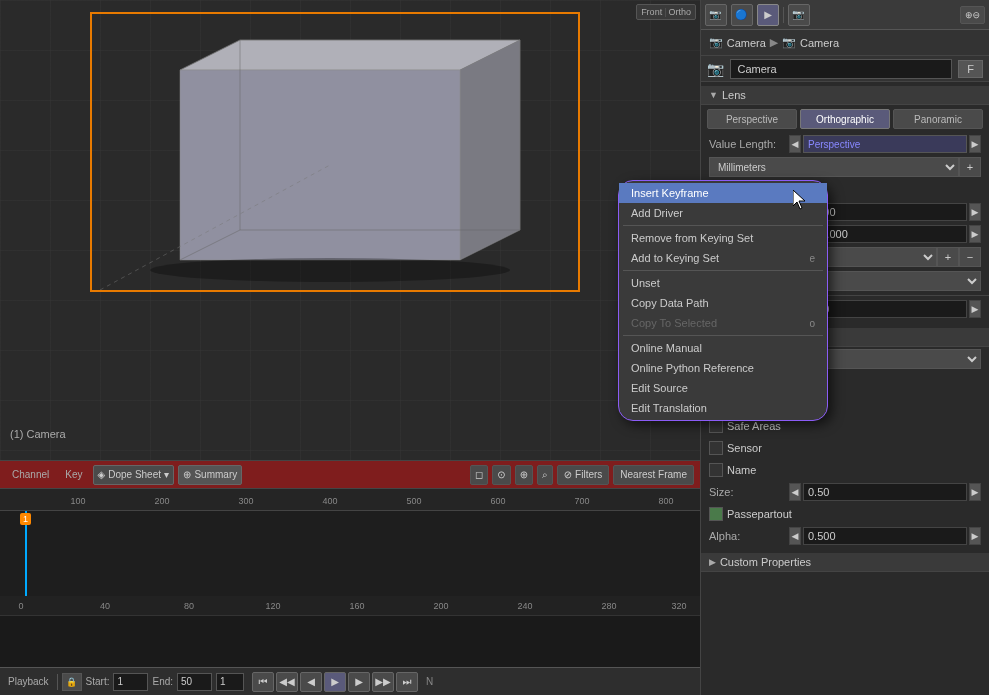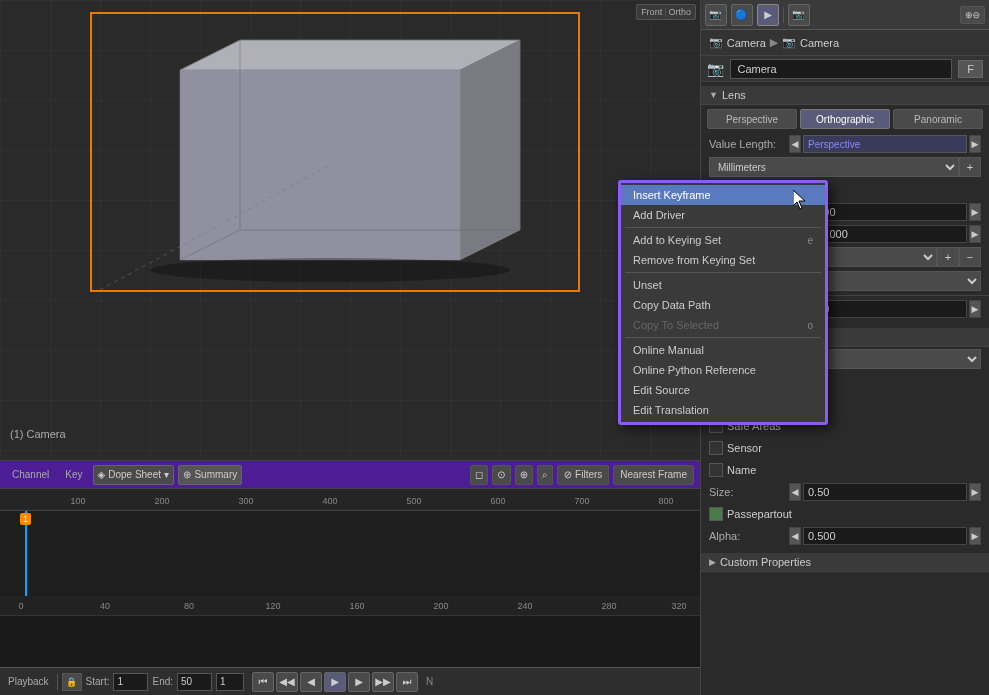--- a/index.html
+++ b/index.html
@@ -312,21 +312,21 @@
       position: absolute;
       top: 460px; left: 0;
       width: 700px;
       height: 155px;
       background: #1e1e1e;
       border-top: 1px solid #444;
     }
 
     #timeline-header {
       height: 28px;
-      background: #4c1d95;
+      background: #7f1d1d;
       border-bottom: 1px solid #444;
       display: flex;
       align-items: center;
       padding: 0 6px;
       gap: 4px;
     }
 
     #timeline-ruler {
       height: 22px;
       background: #252525;
@@ -399,22 +399,22 @@
       padding: 0 3px;
     }
 
     
     #context-menu {
       position: absolute;
       top: 180px;
       left: 618px;
       width: 210px;
       background: #3a3a3a;
-      border: 3px solid #8b5cf6;
-      border-radius: 3px;
+      border: 1px solid #8b5cf6;
+      border-radius: 15px;
       z-index: 1000;
       box-shadow: 4px 4px 12px rgba(0,0,0,0.6);
       padding: 2px 0;
     }
 
     .ctx-item {
       padding: 4px 12px;
       font-size: 11px;
       color: #ccc;
       cursor: pointer;
@@ -802,25 +802,25 @@
 
 <div id="context-menu">
   <div class="ctx-item highlighted">
     <span>Insert Keyframe</span>
   </div>
   <div class="ctx-item">
     <span>Add Driver</span>
   </div>
   <div class="ctx-separator"></div>
   <div class="ctx-item">
+    <span>Remove from Keying Set</span>
+  </div>
+  <div class="ctx-item">
     <span>Add to Keying Set</span>
     <span class="ctx-shortcut">e</span>
-  </div>
-  <div class="ctx-item">
-    <span>Remove from Keying Set</span>
   </div>
   <div class="ctx-separator"></div>
   <div class="ctx-item">
     <span>Unset</span>
   </div>
   <div class="ctx-item">
     <span>Copy Data Path</span>
   </div>
   <div class="ctx-item disabled">
     <span>Copy To Selected</span>

